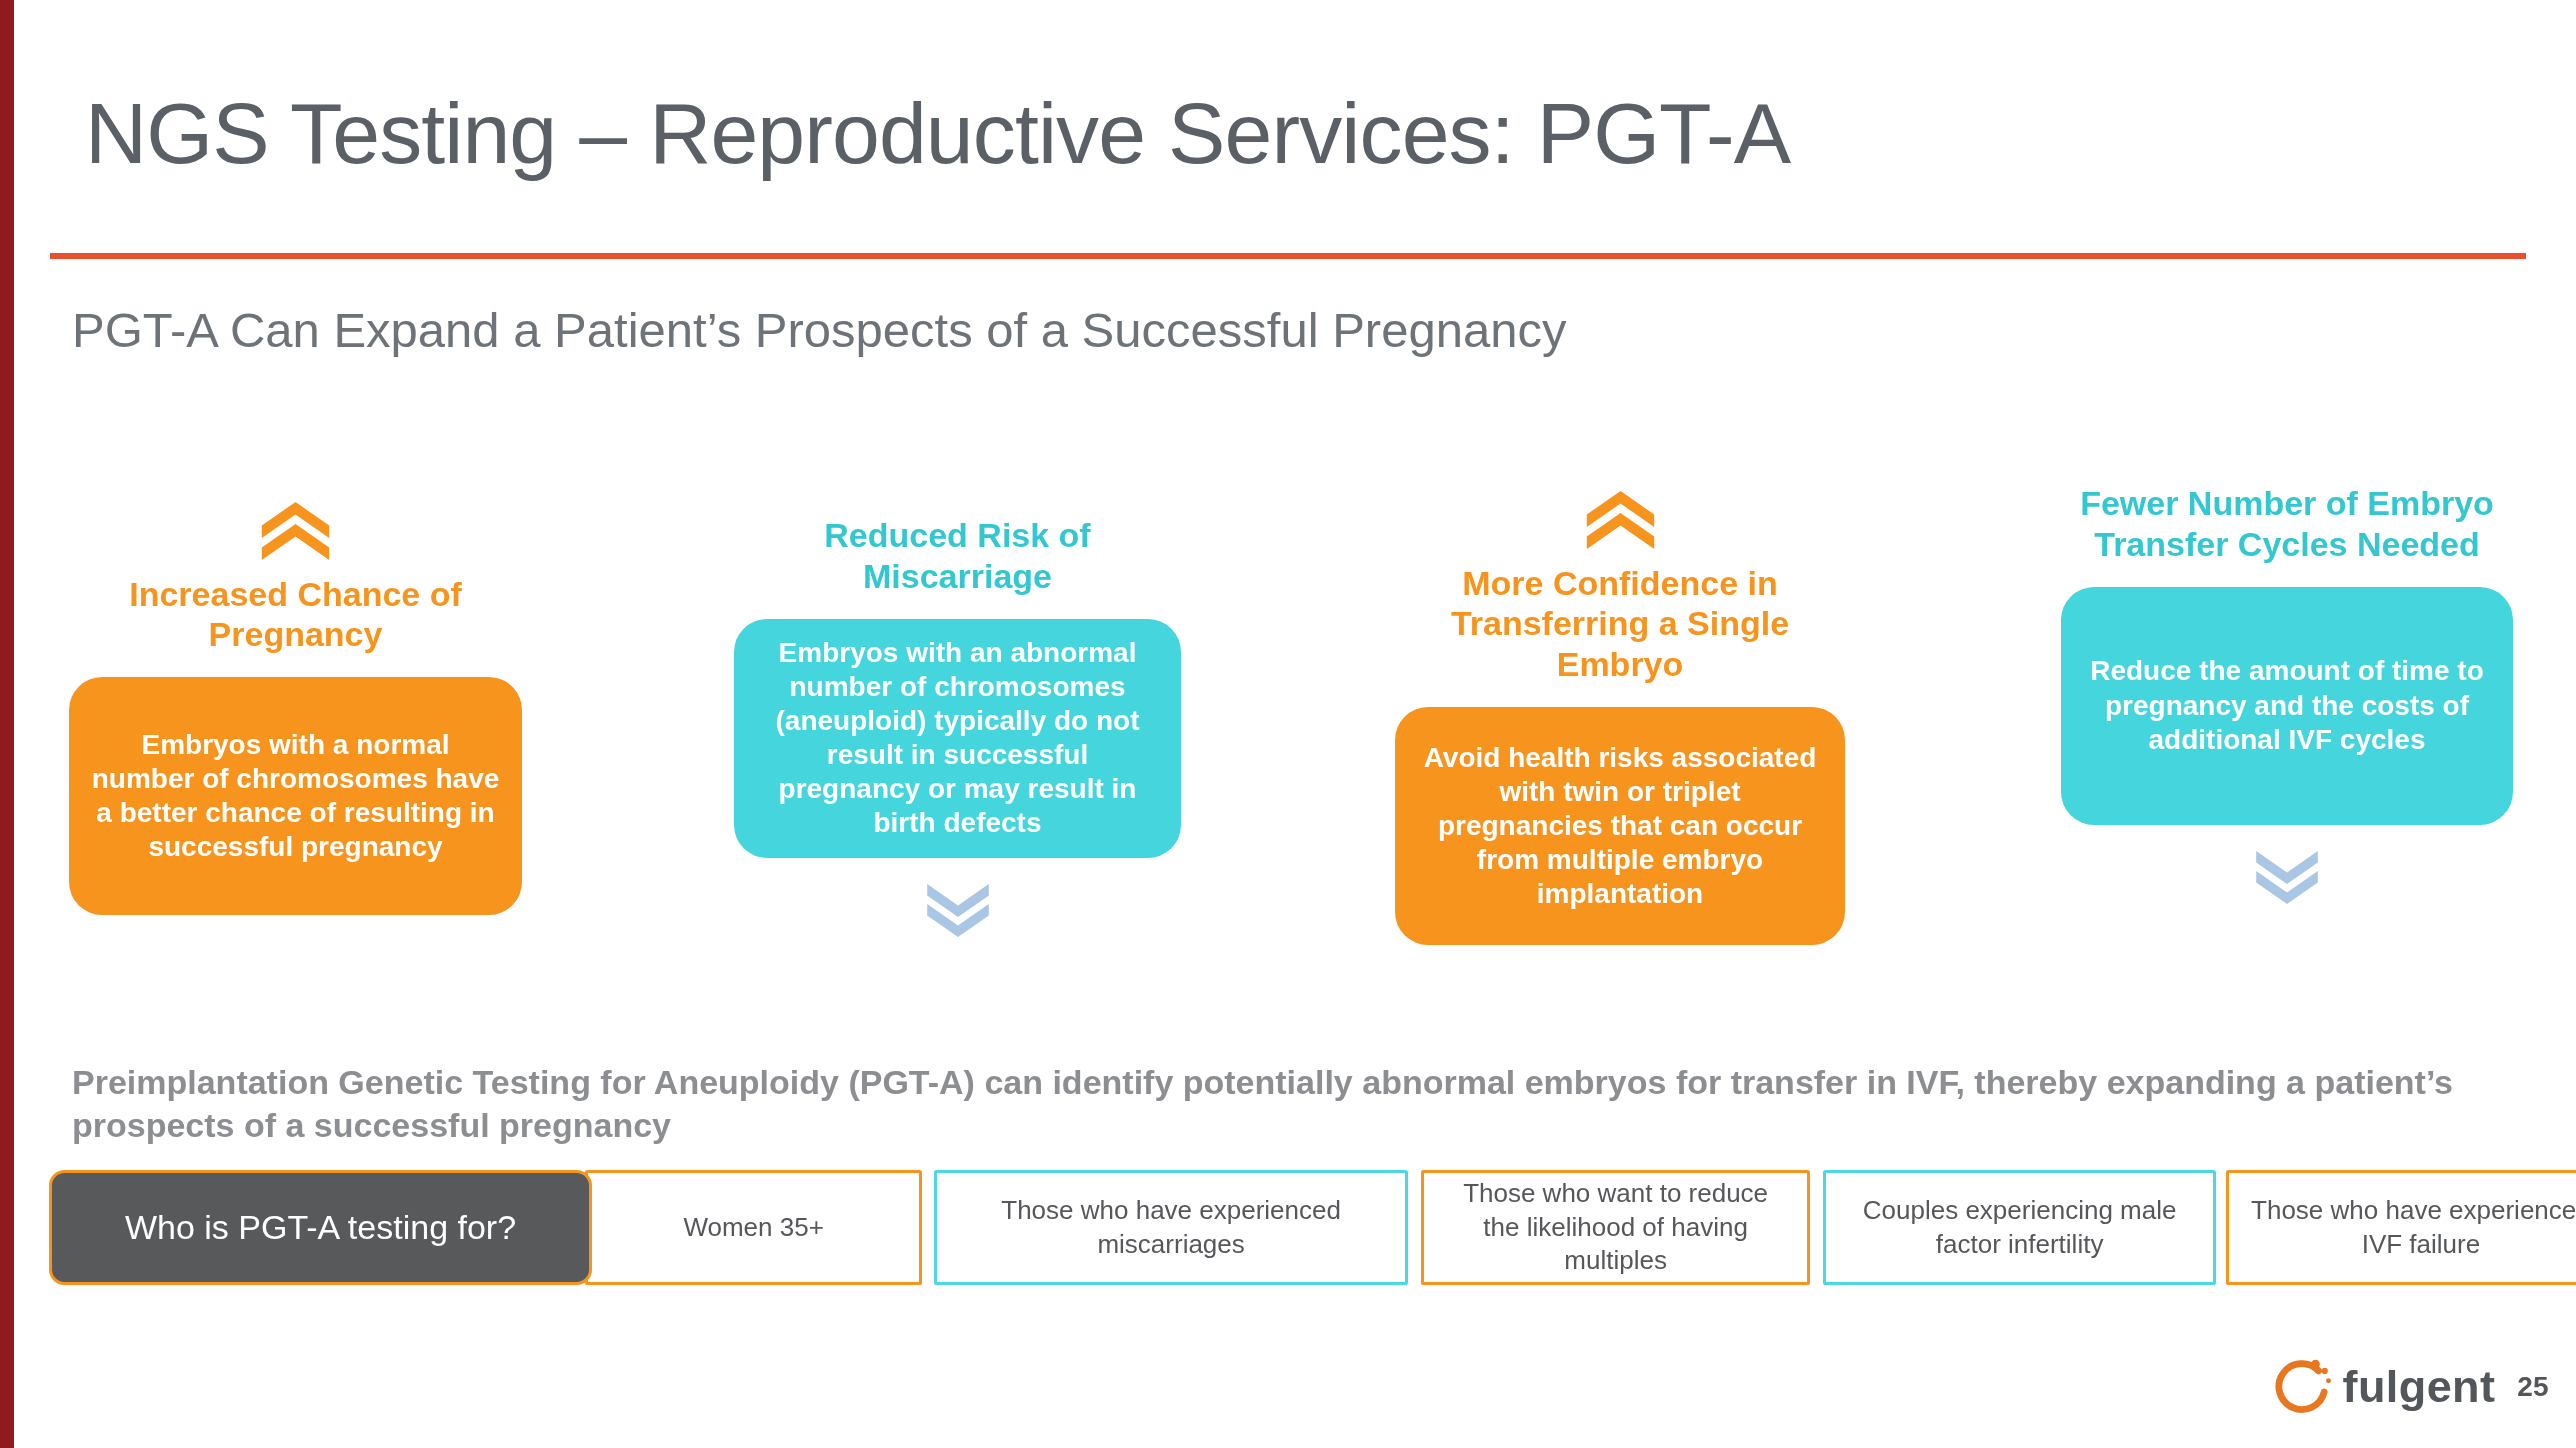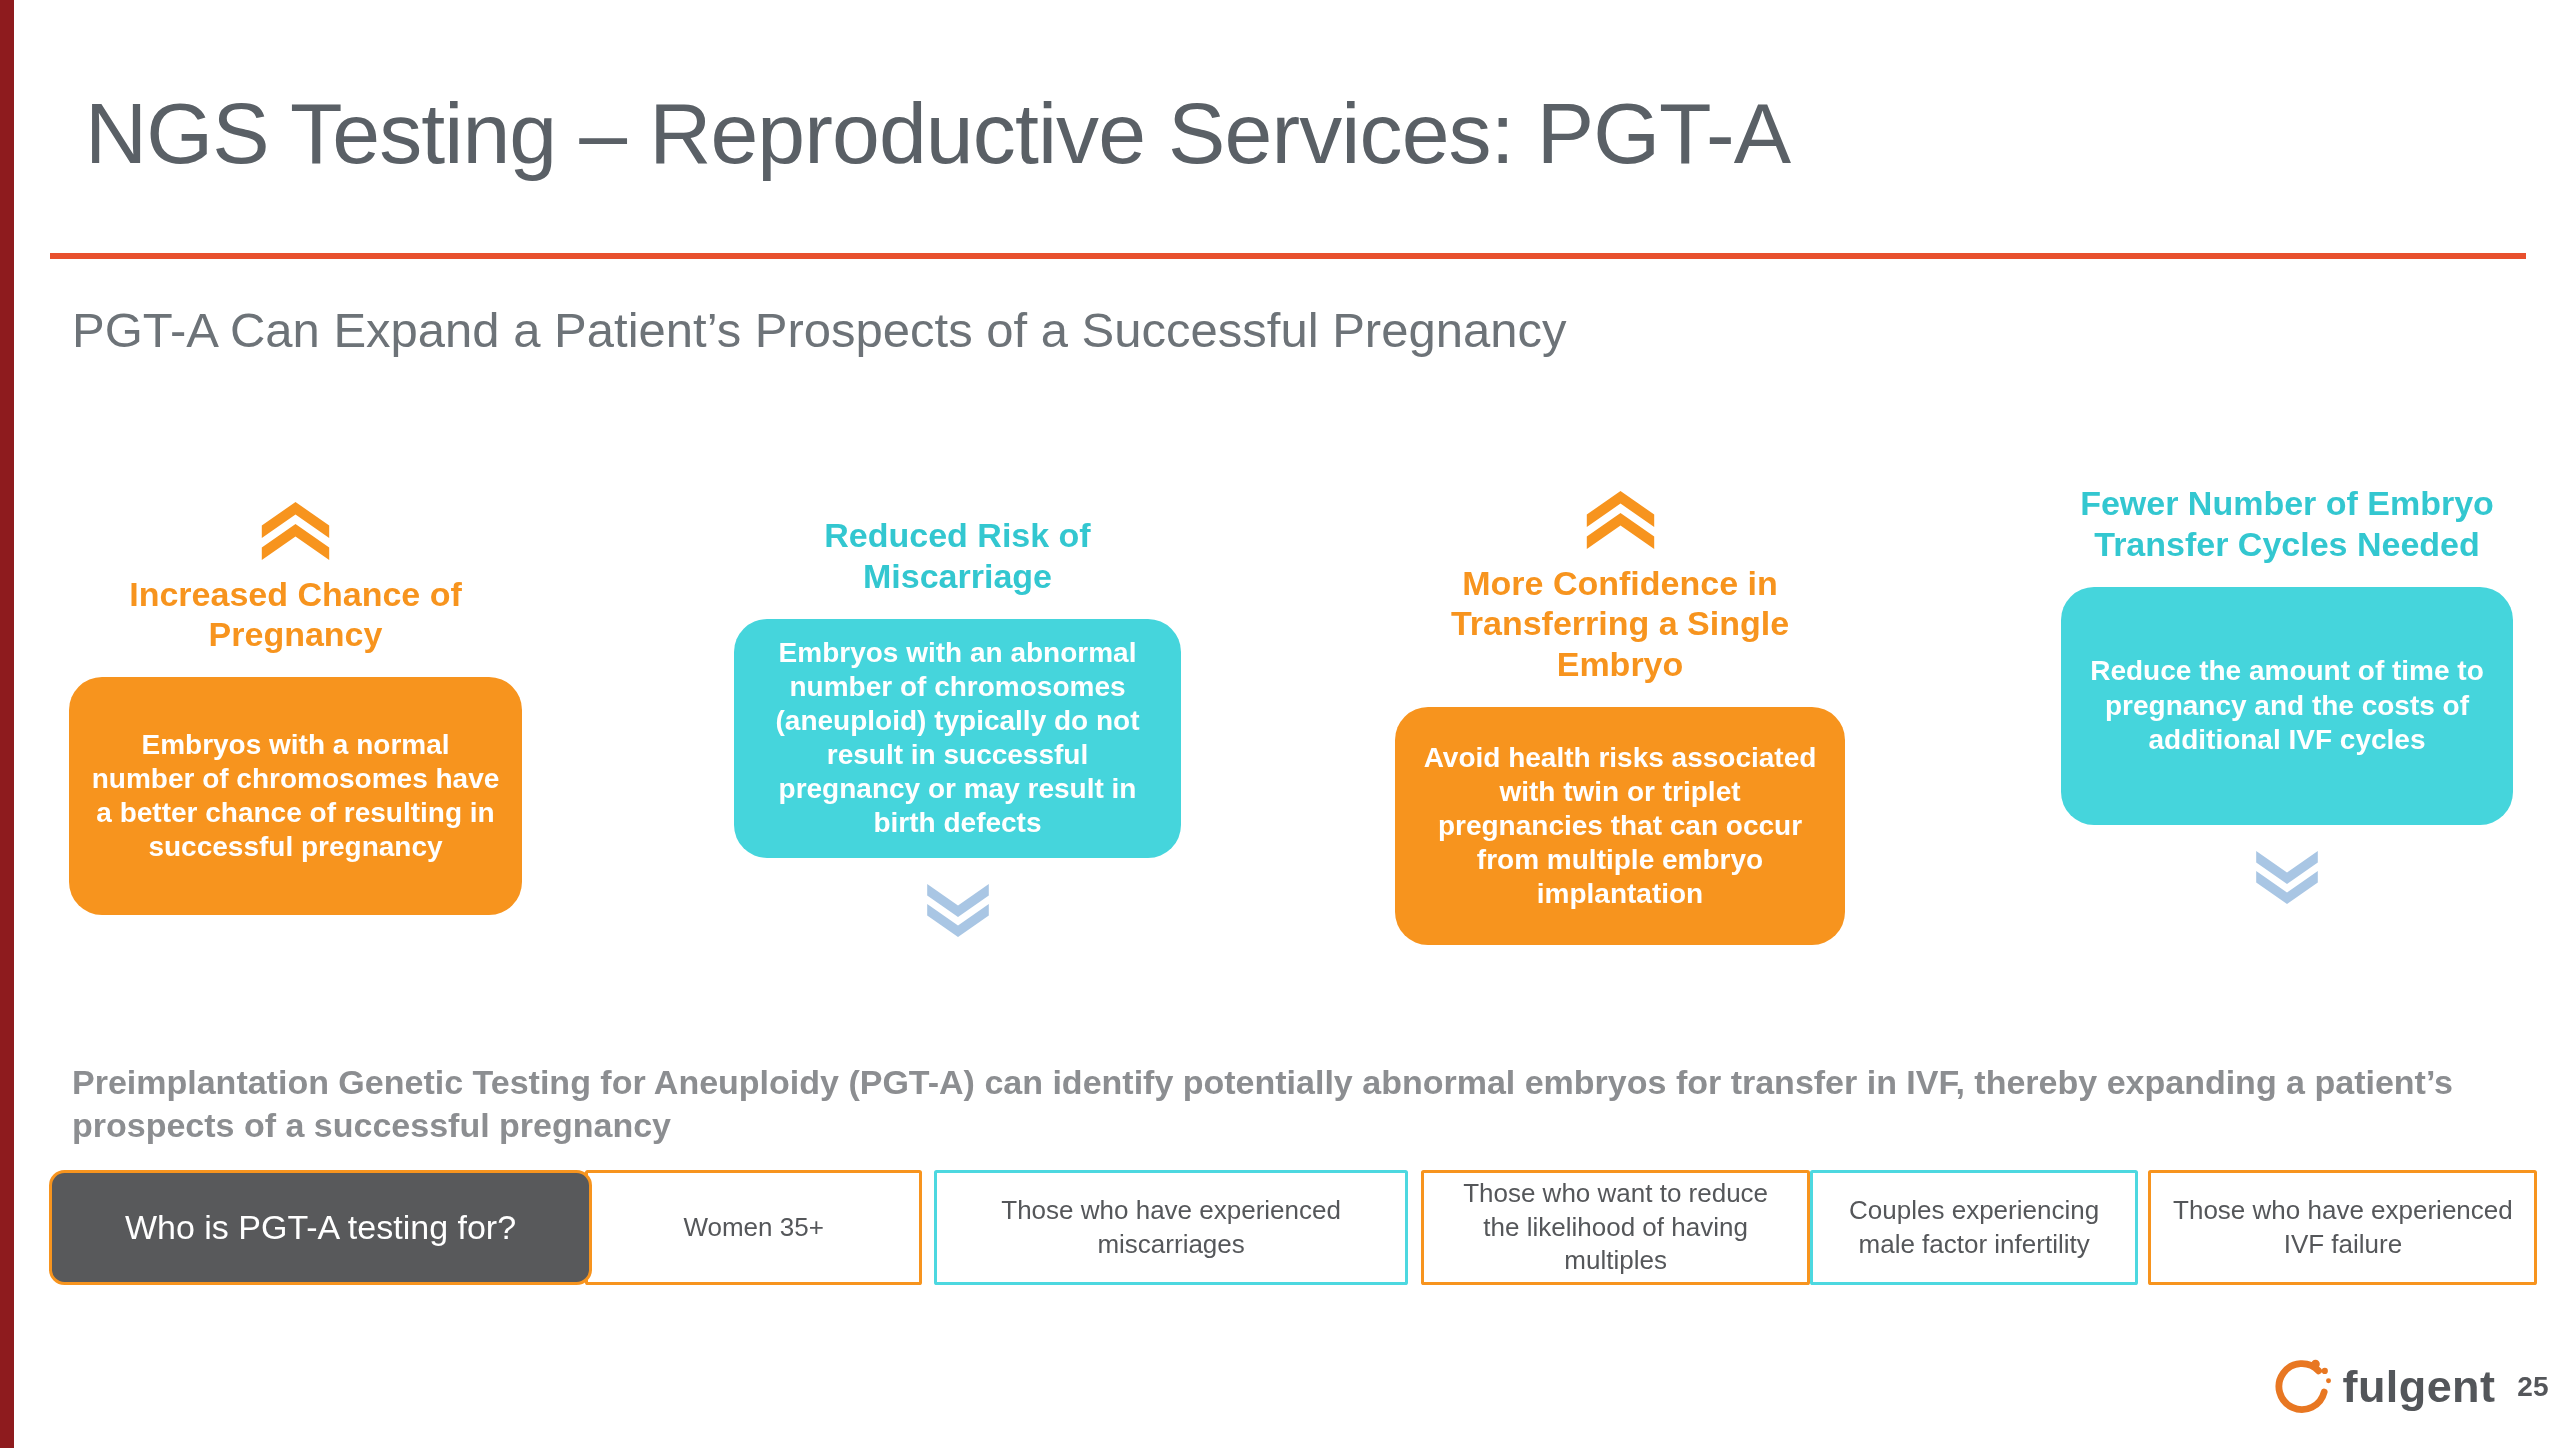--- a/index.html
+++ b/index.html
@@ -80,21 +80,21 @@
   }
   .aud-q {
     width: 543px; background: #58595B; color: #ffffff; font-size: 34px;
     border-color: #F7941E; border-radius: 15.5px; z-index: 2; line-height: 1.2;
   }
   .b-orange { border-color: #F7941E; }
   .b-teal   { border-color: #4DD8E0; }
   .item-0 { width: 337px; margin-left: -6.9px; }
   .item-1 { width: 474px; margin-left: 12px; }
   .item-2 { width: 389px; margin-left: 13px; }
-  .item-3 { width: 328px; margin-left: 0; }
+  .item-3 { width: 393px; margin-left: 13px; }
   .item-4 { width: 389px; margin-left: 10.3px; }
 
   .footer {
     position: absolute; right: 27.5px; top: 1352px; height: 69px;
     display: flex; align-items: center;
   }
   .logo { display: inline-flex; margin-right: 12px; }
   .brand {
     font-size: 45px; font-weight: 600; color: #53565A; letter-spacing: 0.4px; text-align: right;
   }

